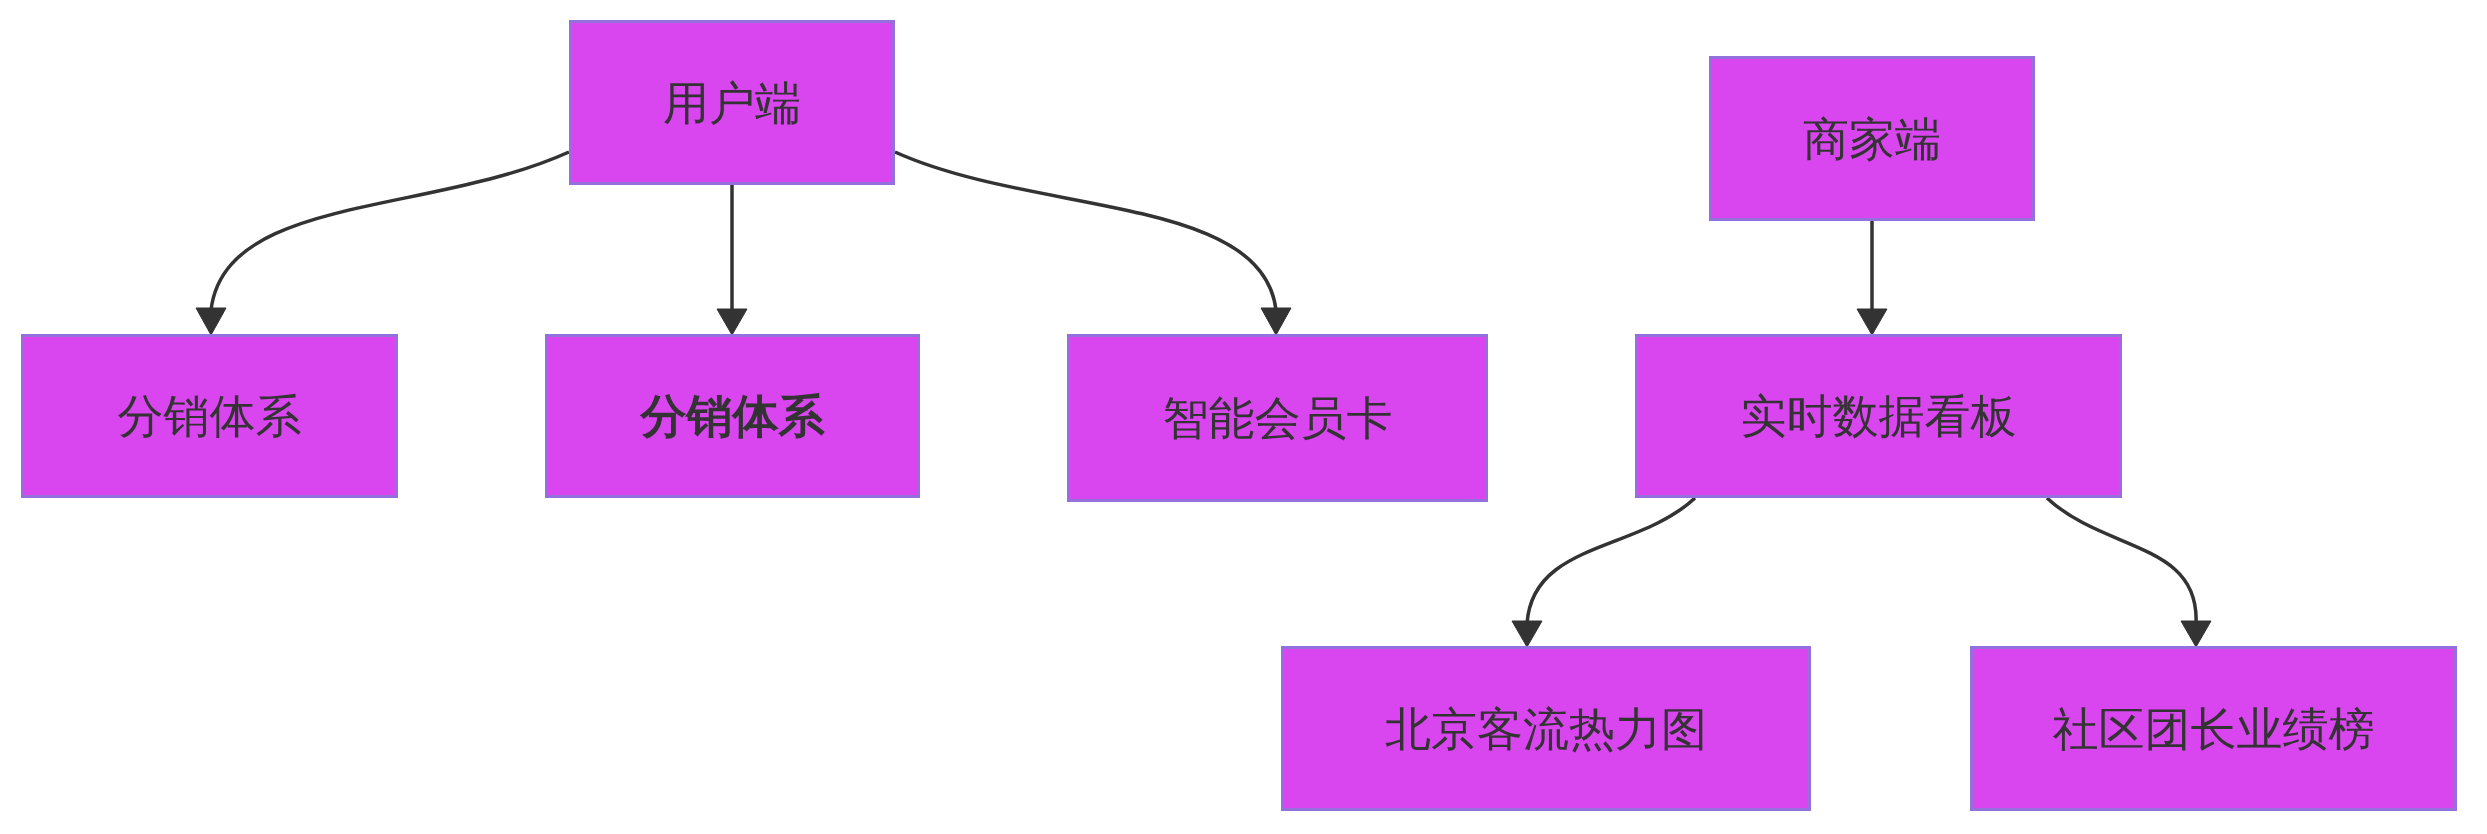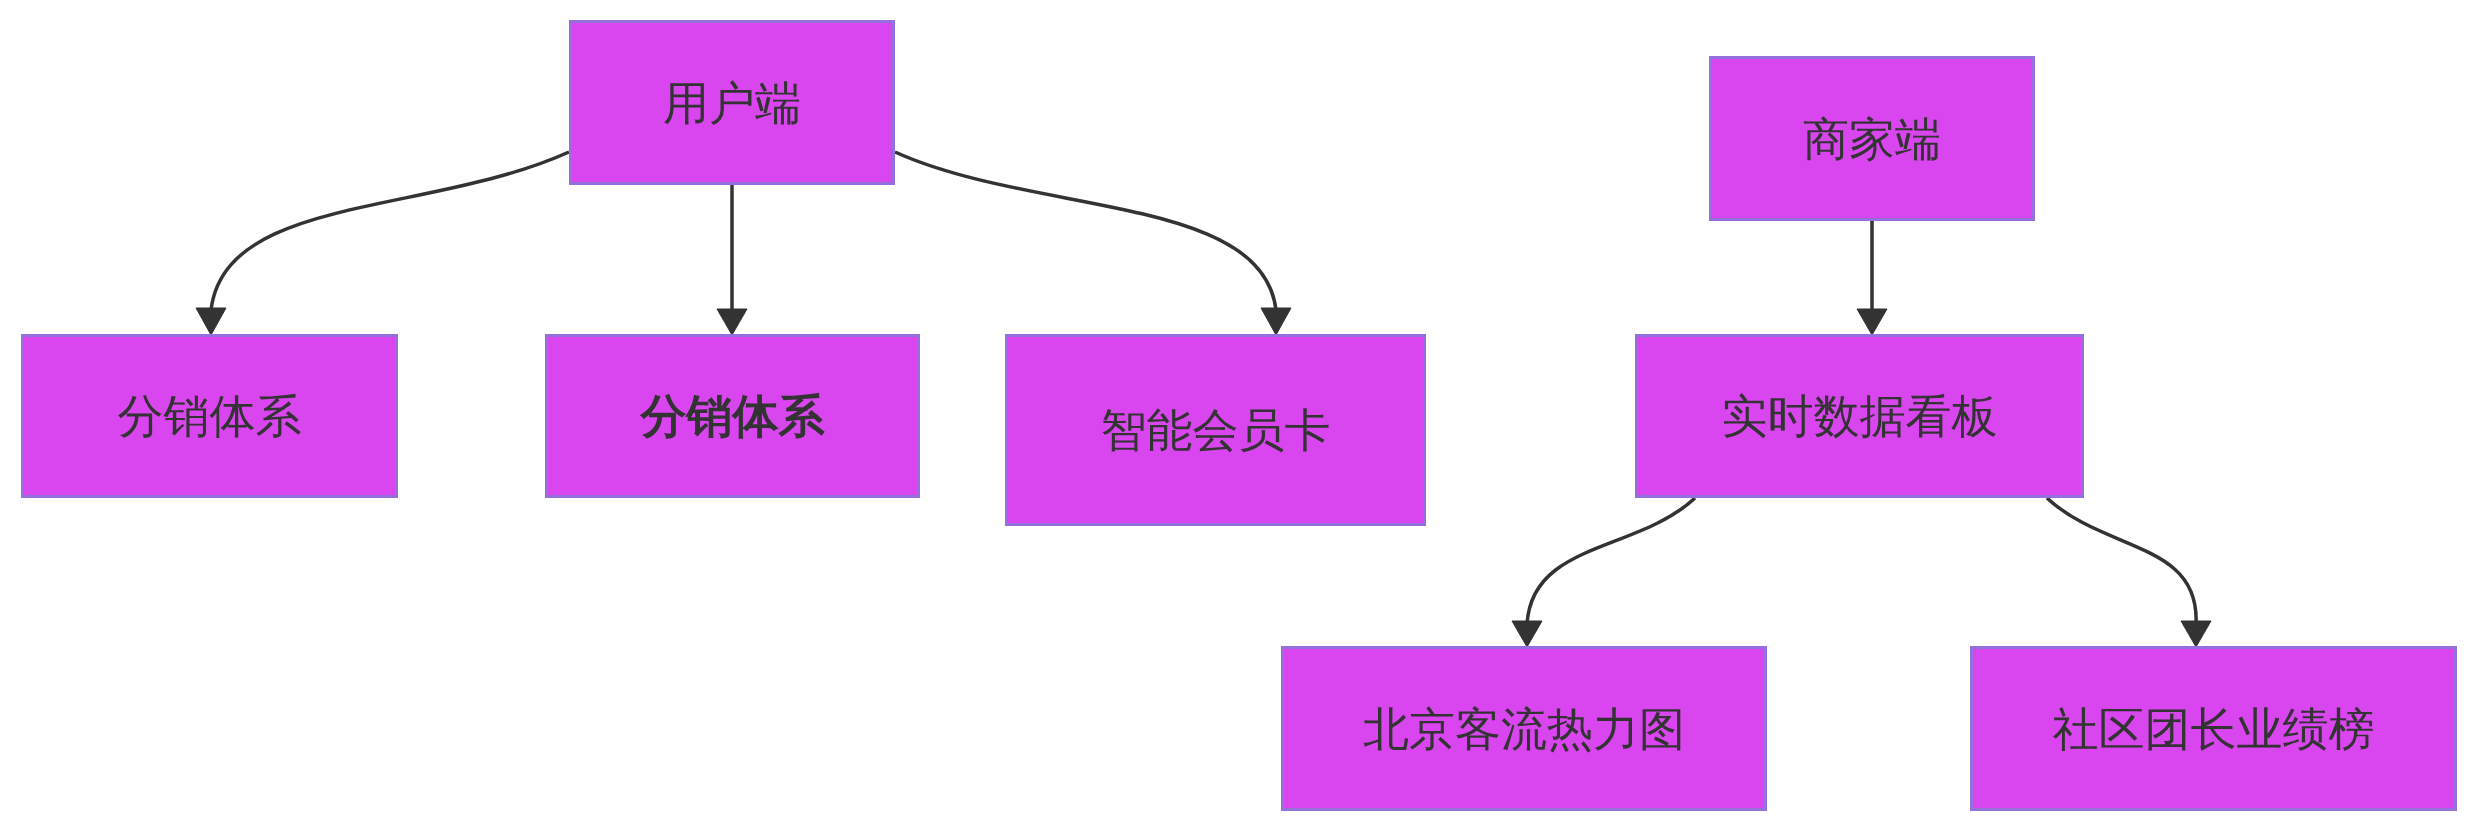--- a/index.html
+++ b/index.html
@@ -88,29 +88,29 @@
   </div>
 
   <div class="node" style="left:21px; top:334px; width:377px; height:164px;">
     <span>分销体系</span>
   </div>
 
   <div class="node" style="left:545px; top:334px; width:375px; height:164px;font-weight:bold;">
     <span>分销体系</span>
   </div>
 
-  <div class="node" style="left:1005px; top:334px; width:421px; height:192px;">
+  <div class="node" style="left:1067px; top:334px; width:421px; height:168px;">
     <span>智能会员卡</span>
   </div>
 
-  <div class="node" style="left:1635px; top:334px; width:449px; height:164px;">
+  <div class="node" style="left:1635px; top:334px; width:487px; height:164px;">
     <span>实时数据看板</span>
   </div>
 
-  <div class="node" style="left:1281px; top:646px; width:486px; height:165px;">
+  <div class="node" style="left:1281px; top:646px; width:530px; height:165px;">
     <span>北京客流热力图</span>
   </div>
 
   <div class="node" style="left:1950px; top:646px; width:487px; height:165px;margin-left:20px;">
     <span>社区团长业绩榜</span>
   </div>
 
 </div>
 
 </body></html>

